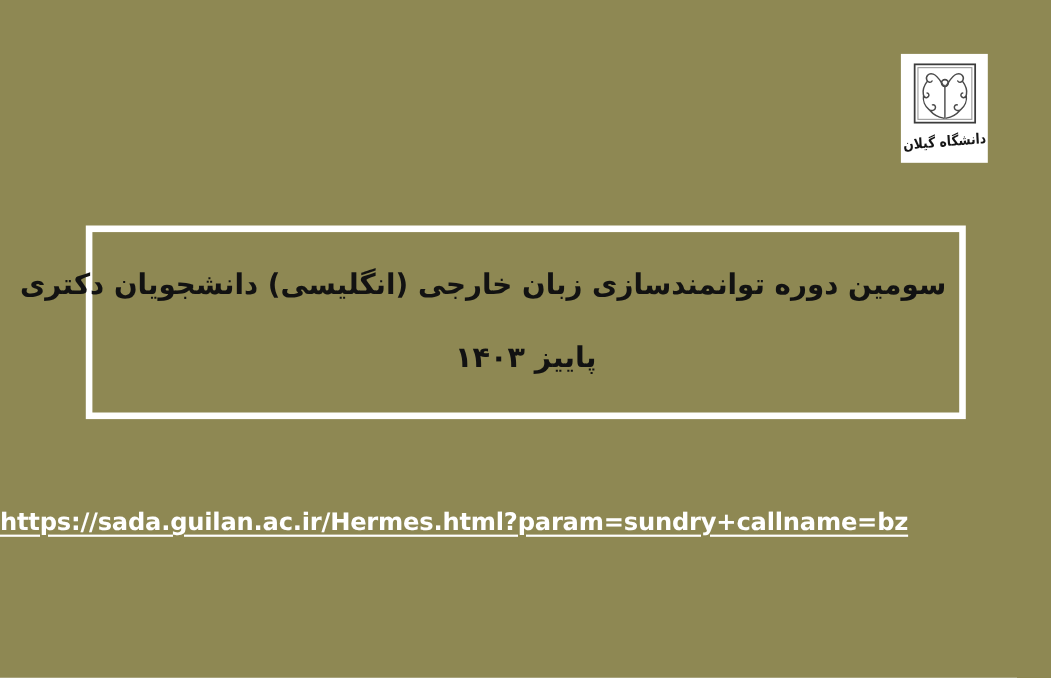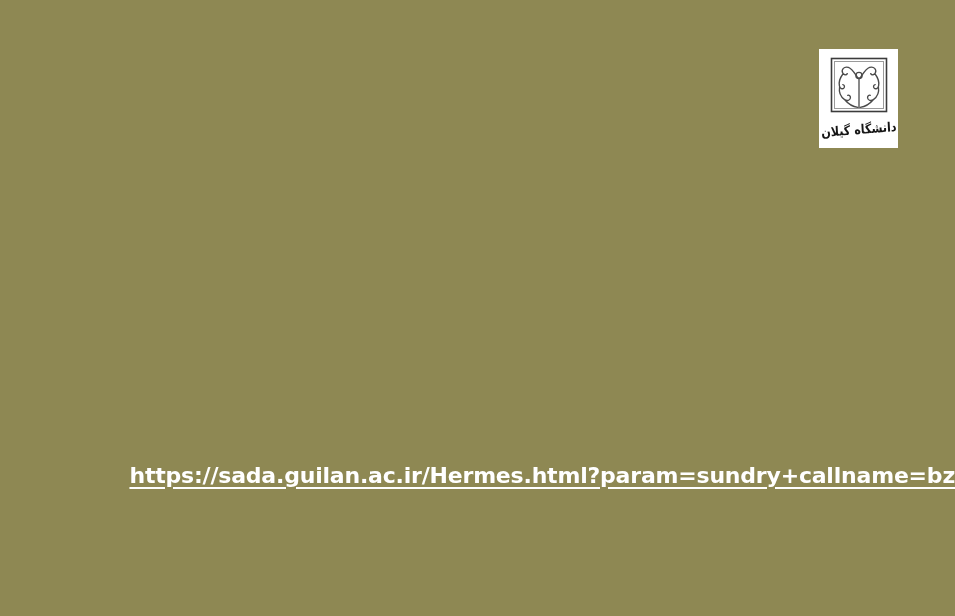--- a/index.html
+++ b/index.html
@@ -111,21 +111,21 @@
     margin: 30px 0 0 0;
     padding: 0;
   }
 
   
   #link-row {
     position: absolute;
     left: 0;
     top: 462px;
     width: 955px;
-    text-align: right;
+    text-align: left;
     direction: ltr;
   }
 
   #registration-link {
     display: inline-block;
     color: #ffffff;
     font-family: "DejaVu Sans", "Liberation Sans", sans-serif;
     font-weight: bold;
     font-size: 22px;
     line-height: 1.25;
@@ -184,18 +184,22 @@
                C 39.3 41.2, 40.8 39.8, 42.3 40.3
                M44.8 45.2
                C 41.6 49.0, 36.8 51.6, 32.2 52.4" fill="none" stroke="#4a4a4a" stroke-width="1.35" stroke-linecap="round"></path>
     </svg>
 
     <div id="logo-wordmark">
       <span id="logo-wordmark-text">دانشگاه گیلان</span>
     </div>
   </div>
 
+  <div id="headline-frame">
+    <span id="headline-line-1">سومین دوره توانمندسازی زبان خارجی (انگلیسی) دانشجویان دکتری</span>
+    <span id="headline-line-2">پاییز ۱۴۰۳</span>
+  </div>
 
   <div id="link-row">
     <a id="registration-link" href="#">https://sada.guilan.ac.ir/Hermes.html?param=sundry+callname=bz</a>
   </div>
 
 </div>
 
 </body></html>

